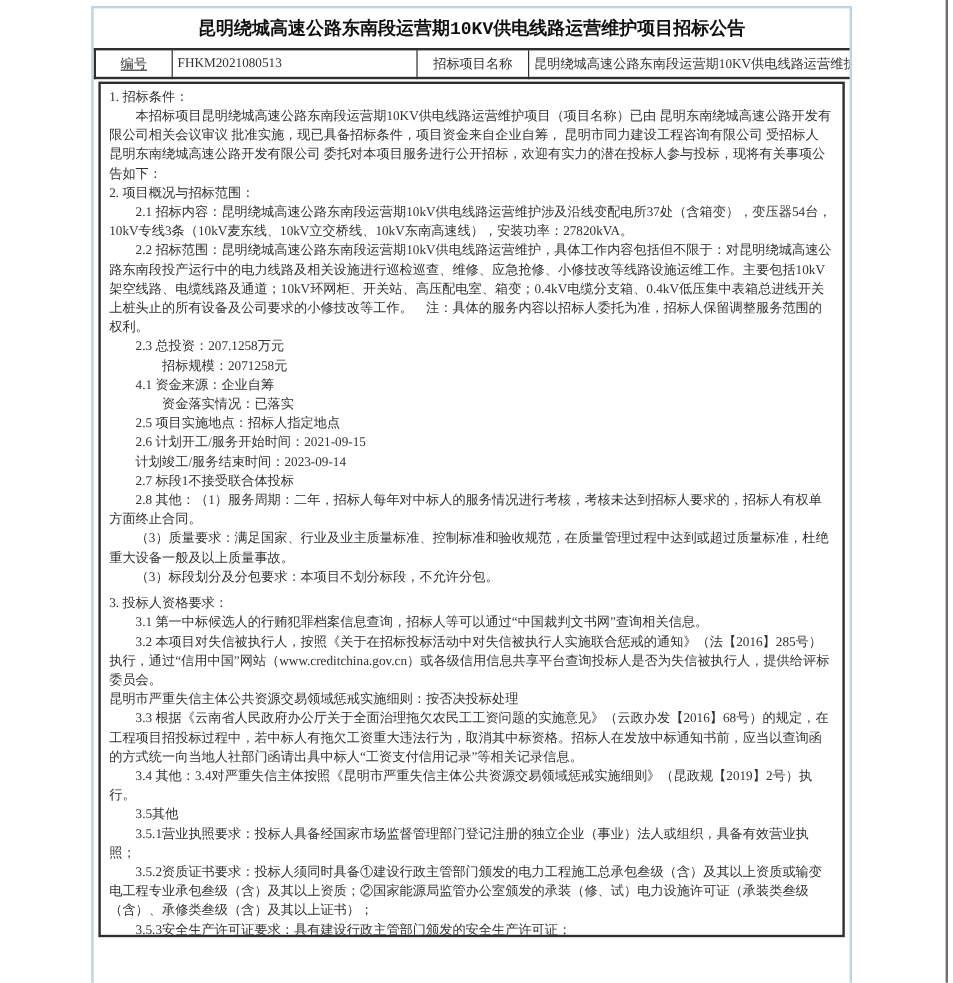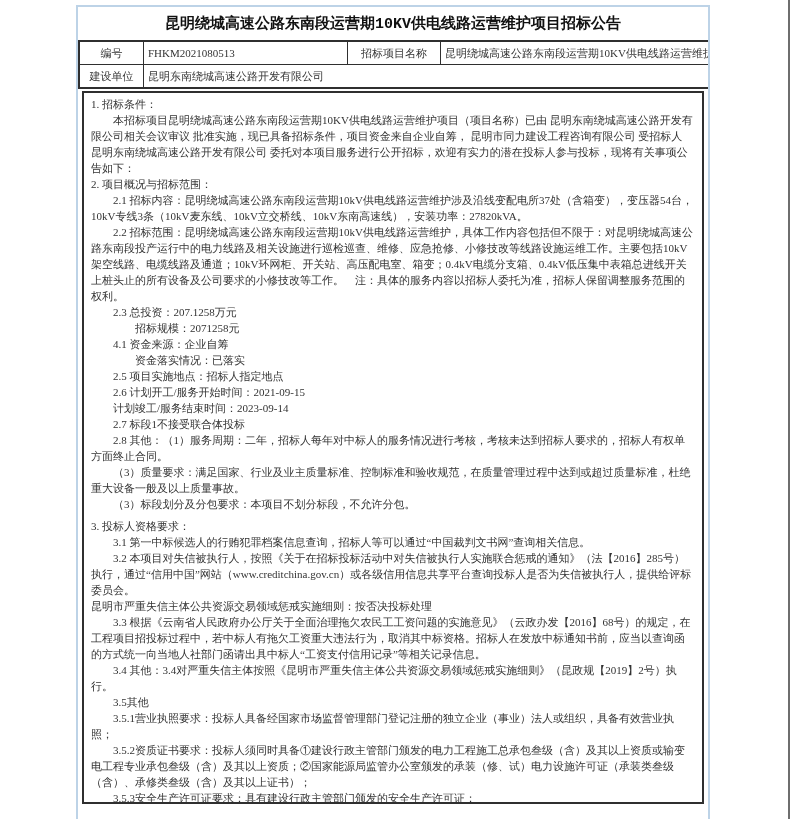--- a/index.html
+++ b/index.html
@@ -23,21 +23,21 @@
     width:622px;margin:5px auto 0 auto;border-collapse:collapse;table-layout:fixed;
     font-size:11px;color:#333333;
   }
   table.info-table td{
     border:1px solid #2f2f2f;height:20px;padding:1px 4px;
     overflow:hidden;white-space:nowrap;
   }
   table.info-table{border:2px solid #2f2f2f;}
   td.lbl{text-align:center;}
   td.val{text-align:left;}
-  .col1{width:55px;}.col2{width:195px;}.col3{width:84px;}.col4{width:272px;}
+  .col1{width:55px;text-decoration:underline;}.col2{width:195px;}.col3{width:84px;}.col4{width:272px;}
   .doc-body{
     width:622px;height:713px;margin:2px auto 0 auto;box-sizing:border-box;
     border:2px solid #2f2f2f;padding:3px 7px;overflow:hidden;
     font-size:11px;line-height:16px;color:#333333;
   }
   .doc-p{margin:0;white-space:pre-wrap;word-break:break-all;}
   .doc-p:empty{height:6px;}
 </style>
 </head>
 <body>
@@ -49,24 +49,20 @@
   <div class="doc-title">昆明绕城高速公路东南段运营期10KV供电线路运营维护项目招标公告</div>
 
 
   <table class="info-table">
     <tbody>
         <tr>
       <td class="lbl col1">编号</td>
       <td class="val col2">FHKM2021080513</td>
       <td class="lbl col3">招标项目名称</td>
       <td class="val col4">昆明绕城高速公路东南段运营期10KV供电线路运营维护项目</td>
-    </tr>
-    <tr>
-      <td class="lbl col1">建设单位</td>
-      <td class="val" colspan="3">昆明东南绕城高速公路开发有限公司</td>
     </tr>
   </tbody>
     </table>
 
   <div class="doc-body">
       <p class="doc-p">1. 招标条件：</p>
       <p class="doc-p">　　本招标项目昆明绕城高速公路东南段运营期10KV供电线路运营维护项目（项目名称）已由 昆明东南绕城高速公路开发有限公司相关会议审议 批准实施，现已具备招标条件，项目资金来自企业自筹， 昆明市同力建设工程咨询有限公司 受招标人 昆明东南绕城高速公路开发有限公司 委托对本项目服务进行公开招标，欢迎有实力的潜在投标人参与投标，现将有关事项公告如下：</p>
       <p class="doc-p">2. 项目概况与招标范围：</p>
       <p class="doc-p">　　2.1 招标内容：昆明绕城高速公路东南段运营期10kV供电线路运营维护涉及沿线变配电所37处（含箱变），变压器54台，10kV专线3条（10kV麦东线、10kV立交桥线、10kV东南高速线），安装功率：27820kVA。</p>
       <p class="doc-p">　　2.2 招标范围：昆明绕城高速公路东南段运营期10kV供电线路运营维护，具体工作内容包括但不限于：对昆明绕城高速公路东南段投产运行中的电力线路及相关设施进行巡检巡查、维修、应急抢修、小修技改等线路设施运维工作。主要包括10kV架空线路、电缆线路及通道；10kV环网柜、开关站、高压配电室、箱变；0.4kV电缆分支箱、0.4kV低压集中表箱总进线开关上桩头止的所有设备及公司要求的小修技改等工作。　注：具体的服务内容以招标人委托为准，招标人保留调整服务范围的权利。</p>

